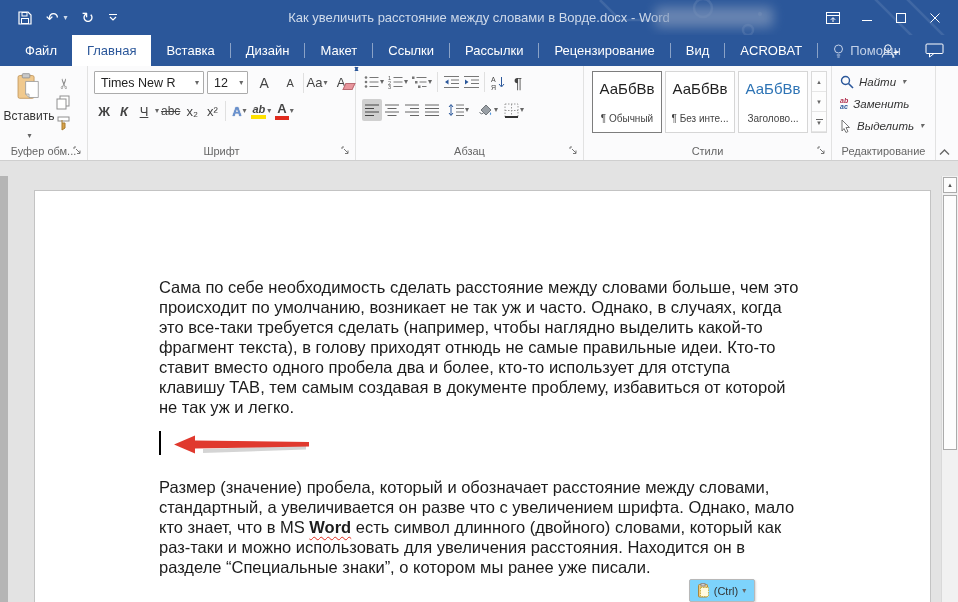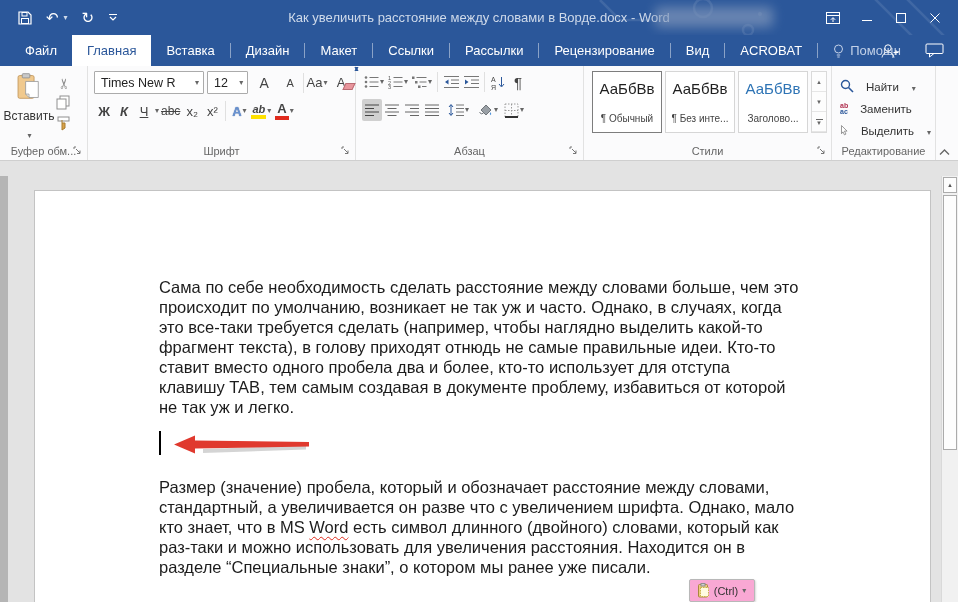--- a/index.html
+++ b/index.html
@@ -73,39 +73,39 @@
   .card .prev{font-size:15px;color:#1f1f1f;white-space:nowrap;}
   .card.heading .prev{color:#2e74b5;}
   .card .clabel{font-size:10px;color:#444;white-space:nowrap;overflow:hidden;max-width:66px;}
   .gal-strip{display:flex;flex-direction:column;margin-left:3px;width:16px;border:1px solid #dadada;background:#fdfdfd;height:62px;}
   .gal-b{flex:1;display:flex;align-items:center;justify-content:center;font-size:6px;color:#666;border-bottom:1px solid #e6e6e6;}
   .gal-more{flex-direction:column;line-height:.5;font-size:6px;}
   .gal-more .bar{width:7px;border-top:1px solid #666;margin-bottom:2px;}
 
   
   .g-edit{width:104px;padding-left:8px;}
-  .edit-row{display:flex;align-items:flex-end;height:22px;font-size:11.5px;color:#333;gap:12px;white-space:nowrap;}
+  .edit-row{display:flex;align-items:center;height:22px;font-size:11.5px;color:#333;gap:5px;white-space:nowrap;font-style:italic;}
   .rep-ic{display:flex;flex-direction:column;font-size:7px;line-height:6px;font-weight:bold;}
   .rep-ic .t1{color:#b0304f;}
   .rep-ic .t2{color:#2b579a;}
   .g-collapse{width:20px;border-right:none;position:relative;}
   .collapse-btn{position:absolute;bottom:4px;right:6px;}
 
   
   .docarea{position:relative;height:441px;background:#e3e3e3;overflow:hidden;margin-top:15px;}
   .left-strip{position:absolute;left:0;top:0;bottom:0;width:8px;background:#b5b5b5;}
   .page{position:absolute;left:34px;top:14px;width:897px;height:500px;background:#fff;border:1px solid #c3c3c3;}
   .textblock{position:absolute;left:124px;top:86px;width:710px;color:#1c1c1c;font-size:16.5px;line-height:20px;}
   .line{white-space:pre;}
   .cursor-row{position:relative;height:28px;margin-top:12px;}
   .caret-bar{position:absolute;left:0;top:2px;width:2px;height:24px;background:#000;}
   .red-arrow{position:absolute;left:14px;top:5px;}
   .p2{margin-top:20px;}
-  .sq{text-decoration:underline;text-decoration-style:wavy;text-decoration-color:#e02b1d;text-decoration-thickness:1px;text-underline-offset:3px;}
-  .paste-opt{position:absolute;left:654px;top:388px;width:66px;height:23px;background:#f9a8d4;border:1px solid #b8b8b8;border-radius:2px;display:flex;align-items:center;justify-content:center;gap:3px;font-size:11px;color:#333;box-shadow:1px 1px 2px rgba(0,0,0,.15);}
+  .sq{text-decoration:underline;text-decoration-style:wavy;text-decoration-color:#e02b1d;text-decoration-thickness:1px;text-underline-offset:3px;font-weight:bold;}
+  .paste-opt{position:absolute;left:654px;top:388px;width:66px;height:23px;background:#7dd3fc;border:1px solid #b8b8b8;border-radius:2px;display:flex;align-items:center;justify-content:center;gap:3px;font-size:11px;color:#333;box-shadow:1px 1px 2px rgba(0,0,0,.15);}
 
   
   .vscroll{position:absolute;right:0;top:0;bottom:0;width:17px;background:#f1f1f1;border-left:1px solid #d9d9d9;}
   .scroll-up{position:absolute;top:1px;left:1px;right:1px;height:16px;background:#fdfdfd;border:1px solid #ababab;display:flex;align-items:center;justify-content:center;font-size:6px;color:#555;}
   .scroll-thumb{position:absolute;top:19px;left:1px;right:1px;height:255px;background:#fdfdfd;border:1px solid #ababab;}
 
   svg{display:block;}
 </style>
 </head>
 <body>

